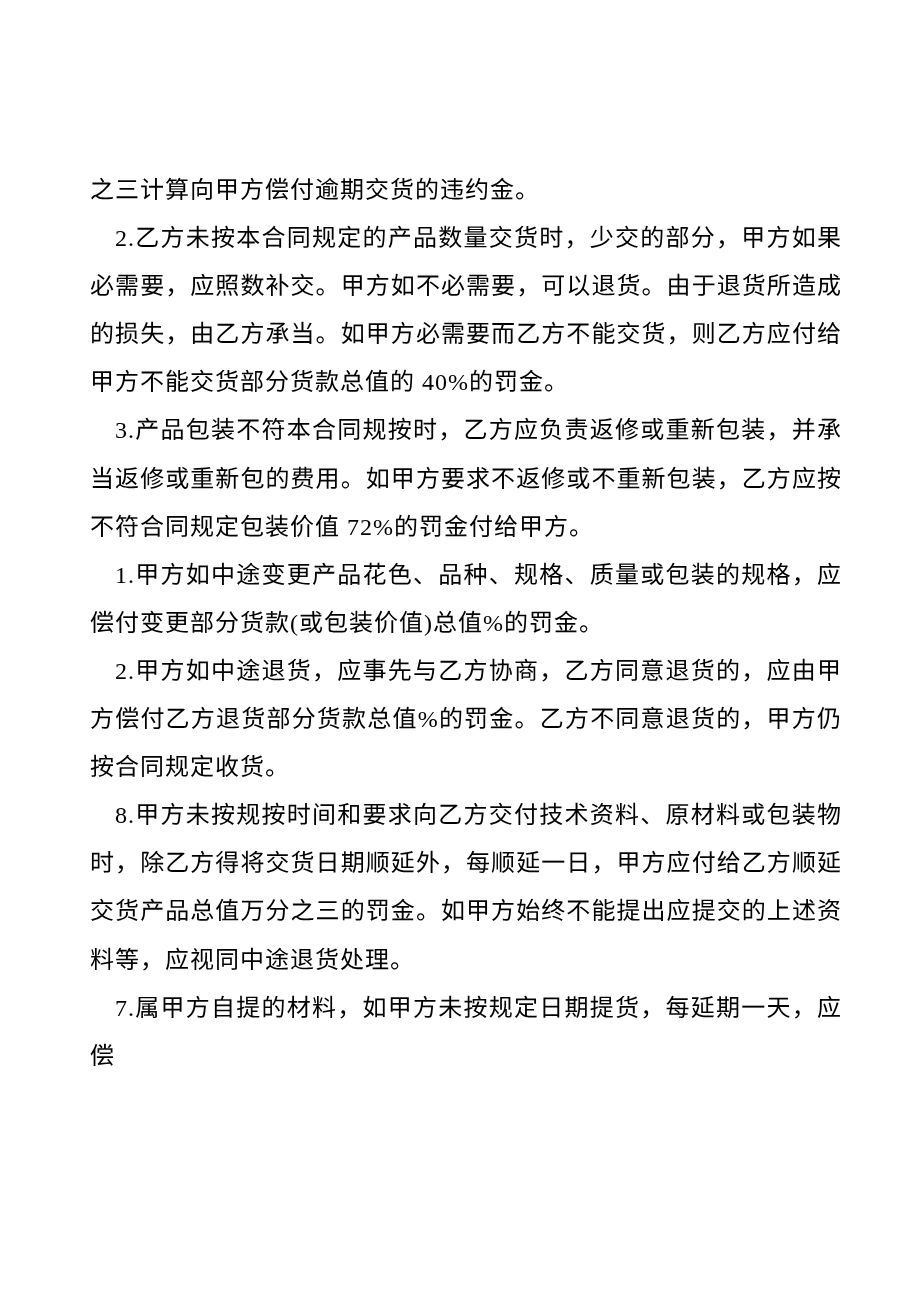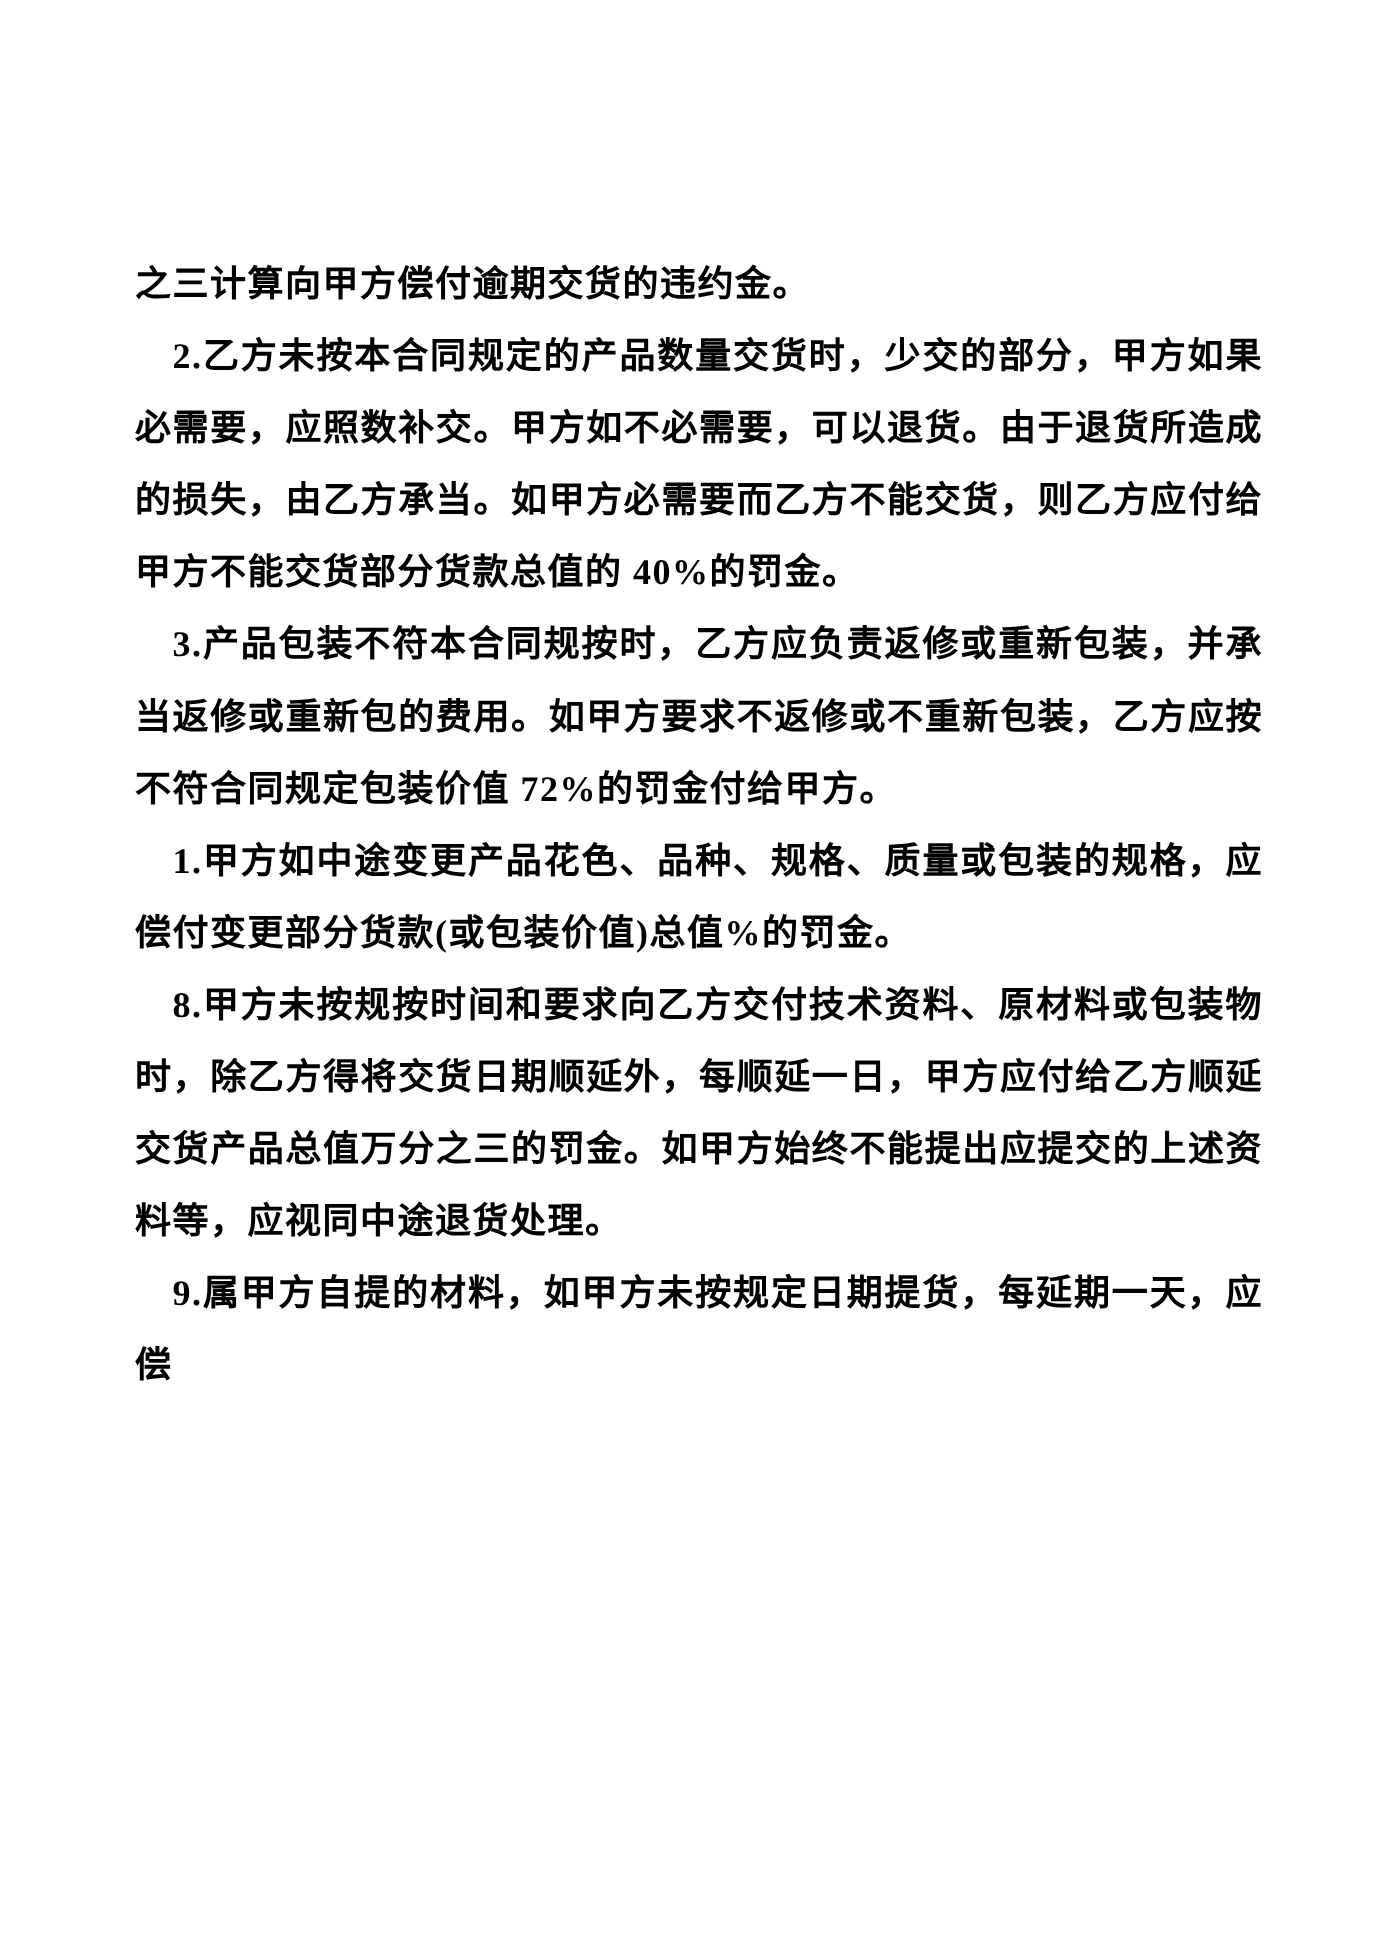--- a/index.html
+++ b/index.html
@@ -13,21 +13,20 @@
     position: relative;
     overflow: hidden;
   }
   .doc-page {
     position: absolute;
     left: 0;
     top: 0;
     width: 920px;
     height: 918px;
     background: #ffffff;
-    font-weight: bold;
   }
   .doc-body {
     position: absolute;
     left: 90px;
     top: 166px;
     width: 752px;
     color: #000000;
     font-family: "Liberation Serif", "DejaVu Serif", serif;
     font-size: 24px;
     line-height: 48.1px;
@@ -45,16 +44,17 @@
 </style>
 </head>
 <body>
 
 <div class="doc-page">
   <div class="doc-body">
     <p class="para continuation">之三计算向甲方偿付逾期交货的违约金。</p>
     <p class="para">2.乙方未按本合同规定的产品数量交货时，少交的部分，甲方如果必需要，应照数补交。甲方如不必需要，可以退货。由于退货所造成的损失，由乙方承当。如甲方必需要而乙方不能交货，则乙方应付给甲方不能交货部分货款总值的 40%的罚金。</p>
     <p class="para">3.产品包装不符本合同规按时，乙方应负责返修或重新包装，并承当返修或重新包的费用。如甲方要求不返修或不重新包装，乙方应按不符合同规定包装价值 72%的罚金付给甲方。</p>
     <p class="para">1.甲方如中途变更产品花色、品种、规格、质量或包装的规格，应偿付变更部分货款(或包装价值)总值%的罚金。</p>
+    <p class="para">2.甲方如中途退货，应事先与乙方协商，乙方同意退货的，应由甲方偿付乙方退货部分货款总值%的罚金。乙方不同意退货的，甲方仍按合同规定收货。</p>
     <p class="para">8.甲方未按规按时间和要求向乙方交付技术资料、原材料或包装物时，除乙方得将交货日期顺延外，每顺延一日，甲方应付给乙方顺延交货产品总值万分之三的罚金。如甲方始终不能提出应提交的上述资料等，应视同中途退货处理。</p>
-    <p class="para">9.属甲方自提的材料，如甲方未按规定日期提货，每延期一天，应偿</p>
+    <p class="para">7.属甲方自提的材料，如甲方未按规定日期提货，每延期一天，应偿</p>
   </div>
 </div>
 
 </body></html>

